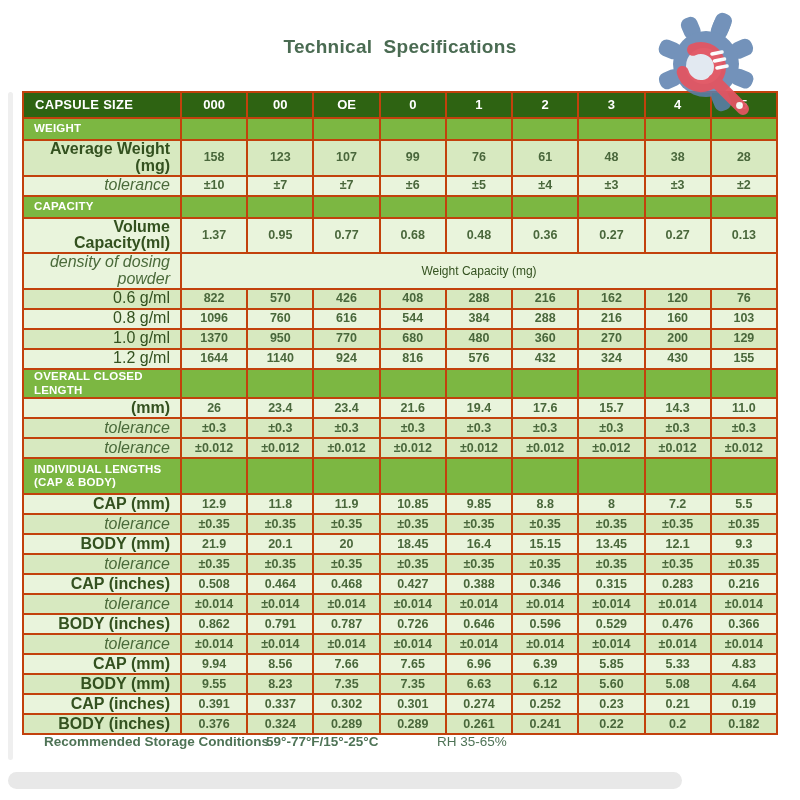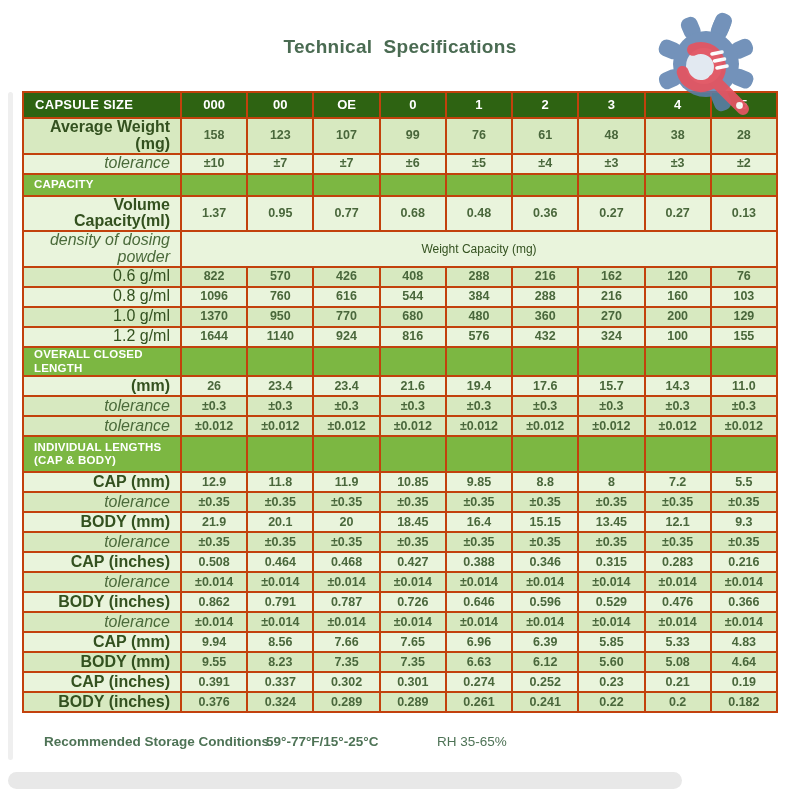--- a/index.html
+++ b/index.html
@@ -155,20 +155,32 @@
           <th class="hdr-size">0</th>
           <th class="hdr-size">1</th>
           <th class="hdr-size">2</th>
           <th class="hdr-size">3</th>
           <th class="hdr-size">4</th>
           <th class="hdr-size">5</th>
         </tr>
       </thead>
     <tbody>
         <tr>
+          <td class="section-label">WEIGHT</td>
+          <td class="section-fill"></td>
+          <td class="section-fill"></td>
+          <td class="section-fill"></td>
+          <td class="section-fill"></td>
+          <td class="section-fill"></td>
+          <td class="section-fill"></td>
+          <td class="section-fill"></td>
+          <td class="section-fill"></td>
+          <td class="section-fill"></td>
+        </tr>
+        <tr>
           <td class="row-label bold stripe-a">Average Weight (mg)</td>
           <td class="cell stripe-a">158</td>
           <td class="cell stripe-a">123</td>
           <td class="cell stripe-a">107</td>
           <td class="cell stripe-a">99</td>
           <td class="cell stripe-a">76</td>
           <td class="cell stripe-a">61</td>
           <td class="cell stripe-a">48</td>
           <td class="cell stripe-a">38</td>
           <td class="cell stripe-a">28</td>
@@ -251,21 +263,21 @@
         </tr>
         <tr>
           <td class="row-label plain stripe-b">1.2 g/ml</td>
           <td class="cell stripe-b">1644</td>
           <td class="cell stripe-b">1140</td>
           <td class="cell stripe-b">924</td>
           <td class="cell stripe-b">816</td>
           <td class="cell stripe-b">576</td>
           <td class="cell stripe-b">432</td>
           <td class="cell stripe-b">324</td>
-          <td class="cell stripe-b">100</td>
+          <td class="cell stripe-b">430</td>
           <td class="cell stripe-b">155</td>
         </tr>
         <tr>
           <td class="section-label">OVERALL CLOSED LENGTH</td>
           <td class="section-fill"></td>
           <td class="section-fill"></td>
           <td class="section-fill"></td>
           <td class="section-fill"></td>
           <td class="section-fill"></td>
           <td class="section-fill"></td>

